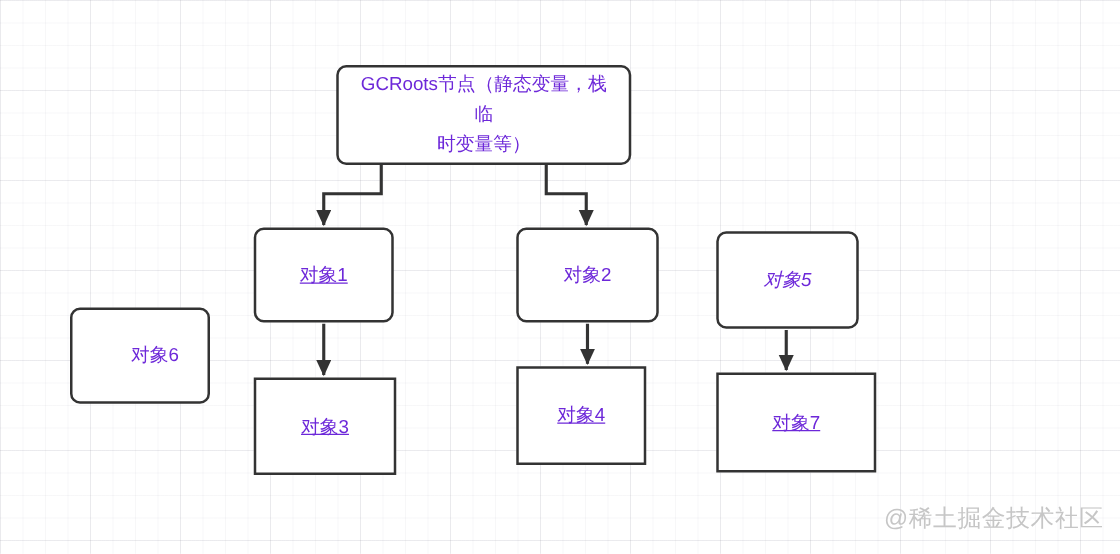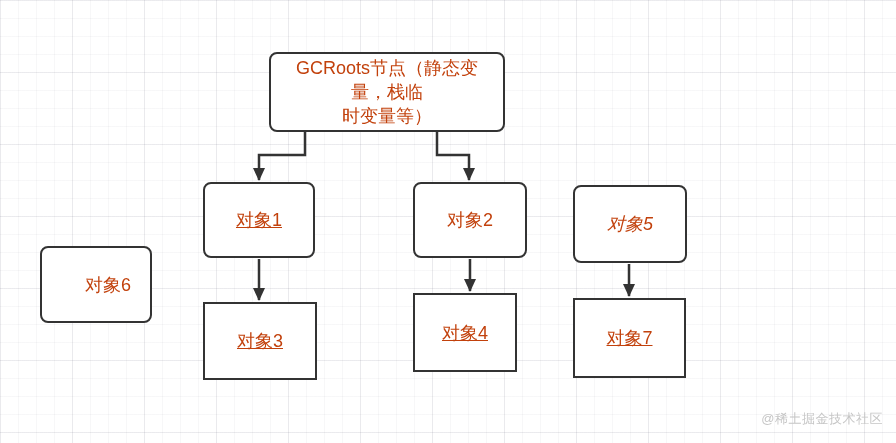--- a/index.html
+++ b/index.html
@@ -24,46 +24,46 @@
     position: absolute;
     left: 0; top: 0;
     width: 896px; height: 443px;
     pointer-events: none;
   }
   .node {
     position: absolute;
     box-sizing: border-box;
     background: #ffffff;
     border: 2.5px solid #333333;
-    color: #c2410c;
-    font-size: 18px;
+    color: #6d28d9;
+    font-size: 15px;
     display: flex;
     align-items: center;
     justify-content: center;
     text-align: center;
   }
   .node.rounded { border-radius: 8px; }
   .node.square  { border-radius: 0; text-decoration: underline; }
 
   #node-gcroots { left: 269px; top: 52px; width: 236px; height: 80px; padding: 0 12px; }
   #node-gcroots .root-text { line-height: 24px; display: block; }
 
   #node-obj1 { left: 203px; top: 182px; width: 112px; height: 76px; text-decoration: underline; }
   #node-obj2 { left: 413px; top: 182px; width: 114px; height: 76px; text-align: right; }
   #node-obj5 { left: 573px; top: 185px; width: 114px; height: 78px; font-style: italic; }
-  #node-obj6 { left: 40px;  top: 246px; width: 112px; height: 77px; padding-left: 24px; }
+  #node-obj6 { left: 56px;  top: 246px; width: 112px; height: 77px; padding-left: 24px; }
   #node-obj3 { left: 203px; top: 302px; width: 114px; height: 78px; }
   #node-obj4 { left: 413px; top: 293px; width: 104px; height: 79px; }
-  #node-obj7 { left: 573px; top: 298px; width: 113px; height: 80px; }
+  #node-obj7 { left: 573px; top: 298px; width: 128px; height: 80px; }
 
   #watermark {
     position: absolute;
     right: 13px;
     bottom: 15px;
-    font-size: 13px;
+    font-size: 19px;
     color: #c6c6c6;
     letter-spacing: 0.5px;
     user-select: none;
   }
 </style>
 </head>
 <body>
 
 <div id="canvas">
 

